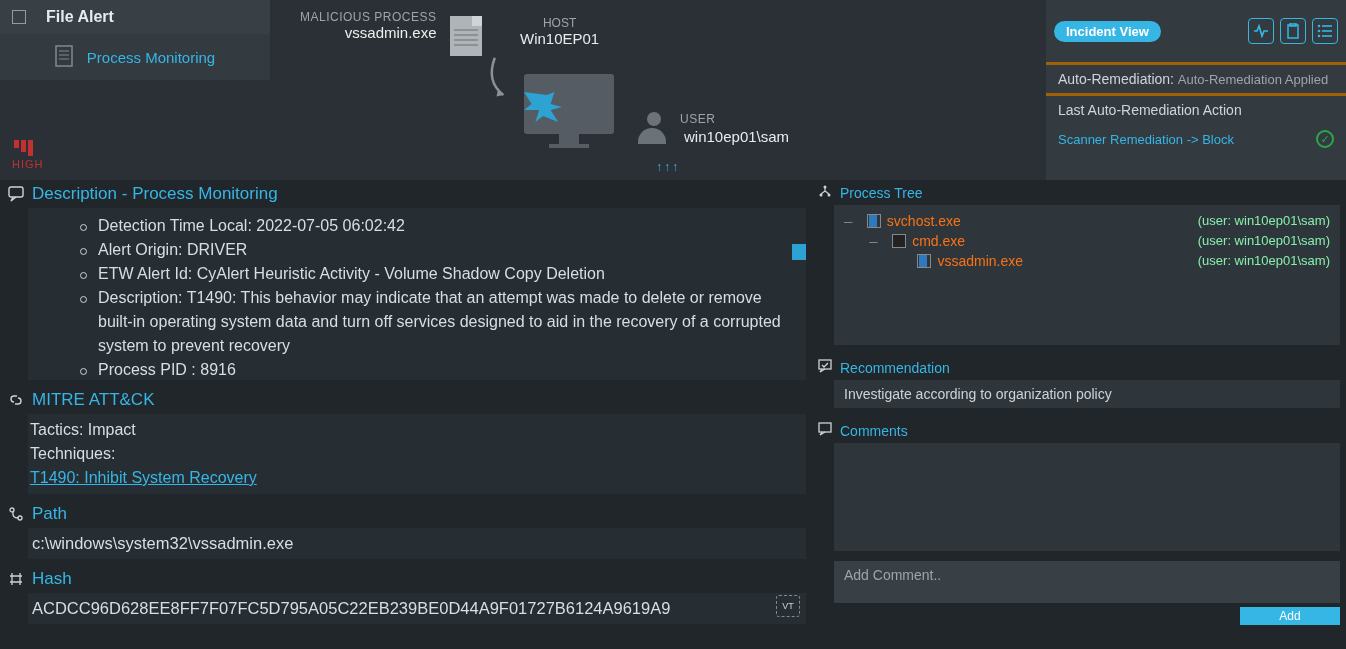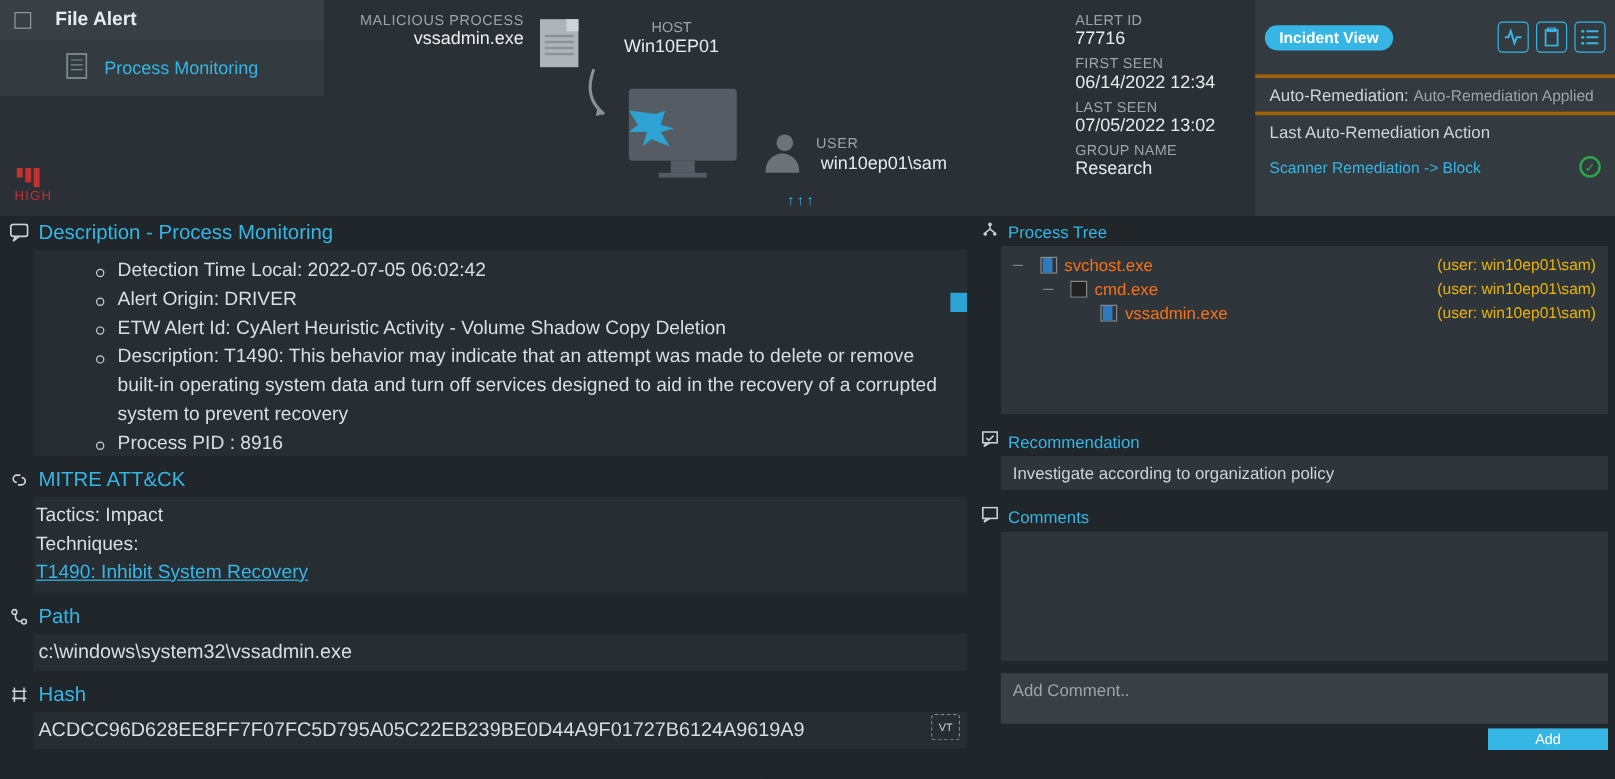--- a/index.html
+++ b/index.html
@@ -152,21 +152,21 @@
   .r-hdr{display:flex;align-items:center;gap:8px;color:var(--accent-light);font-size:14px;padding:4px 8px;}
   .r-hdr .ri{color:#cfd3d8;}
   .r-panel{background:var(--bg-panel3);margin:0 6px 10px 24px;padding:6px 10px;color:#cfd3d8;font-size:14px;}
 
   .tree-row{display:flex;align-items:center;line-height:20px;}
   .tree-row .conn{color:#888;font-family:monospace;white-space:pre;}
   .tree-row .ic{width:14px;height:14px;border:1px solid #888;margin:0 6px;display:inline-flex;}
   .ic.blue span{width:8px;height:12px;background:#2f7abf;margin:auto 0 auto 1px;}
   .ic.dark span{width:12px;height:12px;background:#222;margin:auto;}
   .tree-row .name{color:#f97316;}
-  .tree-row .user{margin-left:auto;padding-left:12px;color:#eab308;font-size:13px;}
+  .tree-row .user{margin-left:auto;padding-left:12px;color:#86efac;font-size:13px;}
 
   .rec-panel{min-height:22px;}
   .comments-box{height:108px;}
   .comment-input{margin:0 6px 4px 24px;height:42px;background:#384046;padding:6px 10px;color:#9da4aa;font-size:14px;}
   .add-btn{
     margin-left:auto;margin-right:6px;display:block;width:100px;height:18px;background:var(--accent-light);
     color:#fff;text-align:center;font-size:12px;line-height:18px;
   }
 </style>
 </head>
@@ -227,30 +227,20 @@
       </div>
     <div class="user-ico">
         <div class="head"></div>
         <div class="body"></div>
       </div>
     <div class="user-lbl">USER</div>
     <div class="user-val">win10ep01\sam</div>
     <div class="arrows-up">↑↑↑</div>
   </div>
 
-  <div class="hdr-meta">
-    <div class="meta-lbl">ALERT ID</div>
-    <div class="meta-val">77716</div>
-    <div class="meta-lbl">FIRST SEEN</div>
-    <div class="meta-val">06/14/2022 12:34</div>
-    <div class="meta-lbl">LAST SEEN</div>
-    <div class="meta-val">07/05/2022 13:02</div>
-    <div class="meta-lbl">GROUP NAME</div>
-    <div class="meta-val">Research</div>
-  </div>
 
   <div class="hdr-right">
     <div class="hr-top">
       <div class="pill">Incident View</div>
       <div class="spacer"></div>
       <div class="icon-btn">
         <svg width="16" height="16" viewBox="0 0 16 16">
             <path d="M1 8h3l2-5 3 10 2-5h4" fill="none" stroke="currentColor" stroke-width="1.7"></path>
           </svg>
       </div>

